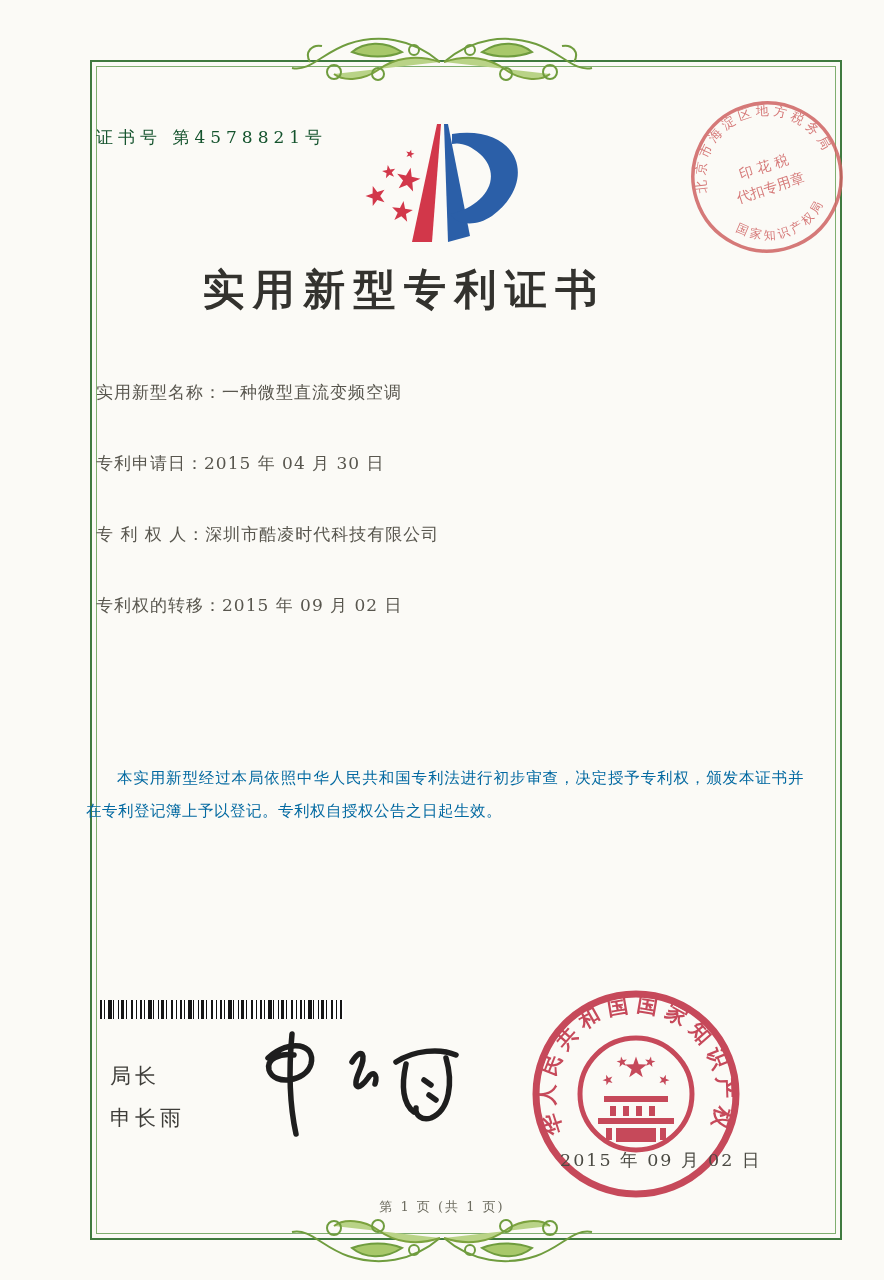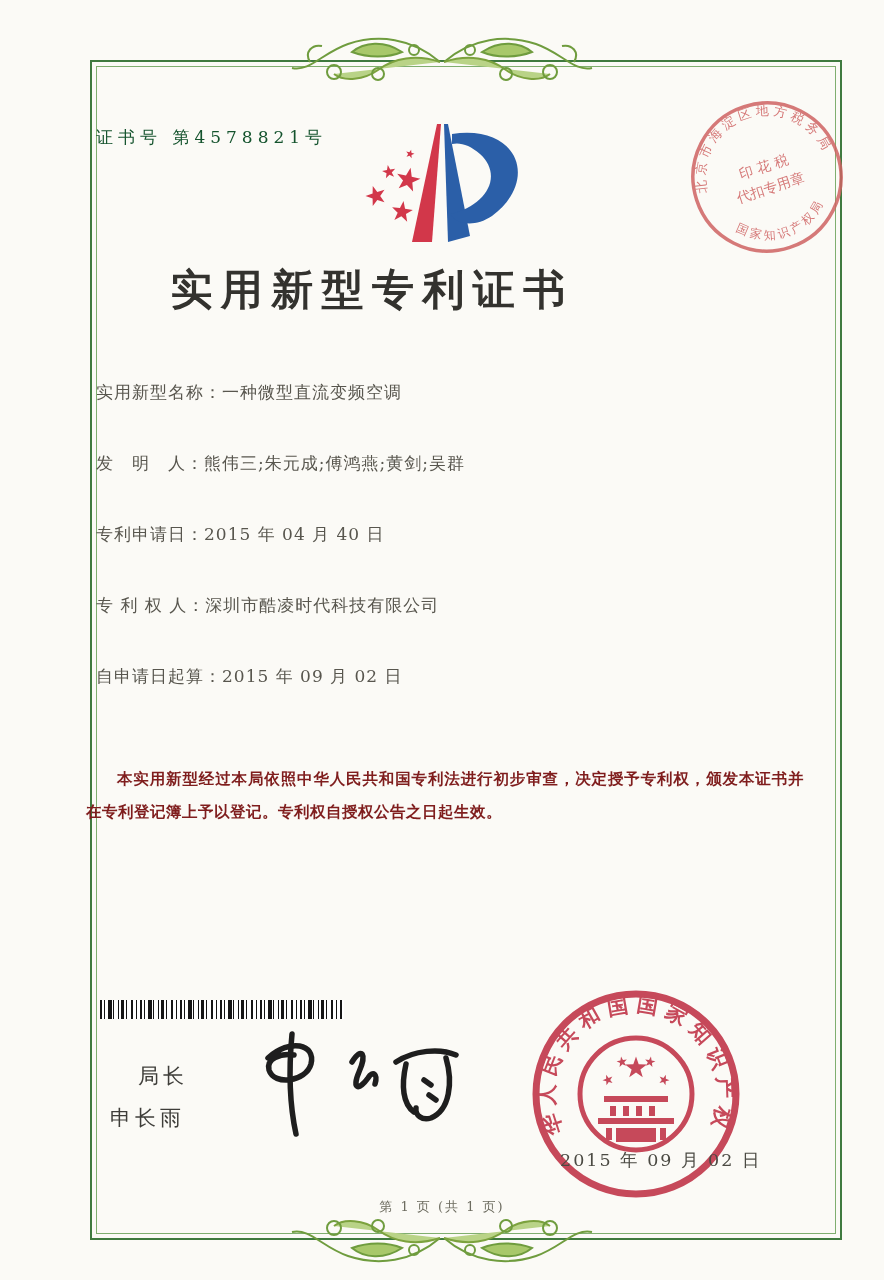--- a/index.html
+++ b/index.html
@@ -8,35 +8,35 @@
   
   .frame{position:absolute;left:90px;top:60px;width:752px;height:1180px;
          border:2px solid #3f7a3f;box-sizing:border-box;}
   .frame-inner{position:absolute;left:4px;top:4px;right:4px;bottom:4px;border:1px solid #7fae6f;}
   .ornament{position:absolute;left:282px;width:320px;height:64px;}
   .ornament.top{top:28px;}
   .ornament.bottom{top:1208px;transform:scaleY(-1);}
   .certno{position:absolute;left:96px;top:126px;font-size:17px;letter-spacing:5px;color:#14532d;}
   .logo{position:absolute;left:340px;top:118px;}
   .title{position:absolute;left:0;top:262px;width:744px;text-align:center;
-         font-size:42px;font-weight:700;letter-spacing:0.2em;color:#33322e;}
+         font-size:42px;font-weight:700;letter-spacing:0.2em;color:#33322e;padding-left:32px;}
   .fields{position:absolute;left:96px;top:380px;display:flex;flex-direction:column;gap:47px;
           font-size:17px;line-height:24px;color:#58564e;letter-spacing:1px;}
   .field-row{white-space:nowrap;}
   .paras{position:absolute;left:86px;top:762px;width:718px;font-size:15.5px;line-height:33px;
-         color:#7f1d1d;text-align:justify;font-weight:bold;}
+         color:#0369a1;text-align:justify;}
   .paras p{margin:0;text-indent:2em;letter-spacing:0.5px;}
   .barcode{position:absolute;left:100px;top:1000px;width:244px;height:19px;
      background:repeating-linear-gradient(90deg,
        #151515 0 2px,#fff 2px 4px,#151515 4px 5px,#fff 5px 8px,
        #151515 8px 12px,#fff 12px 13px,#151515 13px 14px,#fff 14px 18px,
        #151515 18px 19px,#fff 19px 21px,#151515 21px 24px,#fff 24px 26px,
        #151515 26px 27px,#fff 27px 31px,#151515 31px 33px,#fff 33px 36px,
        #151515 36px 37px,#fff 37px 40px);}
-  .director-title{position:absolute;left:110px;top:1062px;font-size:21px;color:#3e3d39;letter-spacing:4px;margin-left:28px;}
+  .director-title{position:absolute;left:110px;top:1062px;font-size:21px;color:#3e3d39;letter-spacing:4px;}
   .director-name{position:absolute;left:110px;top:1104px;font-size:21px;color:#3e3d39;letter-spacing:4px;}
   .signature{position:absolute;left:238px;top:1022px;}
   .main-seal{position:absolute;left:528px;top:986px;}
   .seal-date{position:absolute;left:560px;top:1148px;font-size:17.5px;color:#4b4a43;
              letter-spacing:2px;z-index:5;}
   .tax-seal{position:absolute;left:682px;top:92px;}
   .footer{position:absolute;left:0;top:1198px;width:884px;text-align:center;
           font-size:13px;color:#6d6c60;letter-spacing:2px;}
   svg text{font-family:"DejaVu Serif","Liberation Serif",serif;}
 </style>
@@ -117,24 +117,23 @@
       </text>
       <text x="0" y="-6" text-anchor="middle" font-size="14" fill="#cf6363">印 花 税</text>
       <text x="0" y="16" text-anchor="middle" font-size="14" fill="#cf6363">代扣专用章</text>
     </g>
   </svg>
 
   <div class="title">实用新型专利证书</div>
 
   <div class="fields">
     <div class="field-row"><span>实用新型名称：</span><span>一种微型直流变频空调</span></div>
-    <div class="field-row"><span>发　明　人：</span><span>熊伟三;朱元成;傅鸿燕;黄剑;吴群</span></div>
-    <div class="field-row"><span>专利申请日：</span><span>2015 年 04 月 40 日</span></div>
+    <div class="field-row"><span>专利申请日：</span><span>2015 年 04 月 30 日</span></div>
     <div class="field-row"><span>专 利 权 人：</span><span>深圳市酷凌时代科技有限公司</span></div>
-    <div class="field-row"><span>自申请日起算：</span><span>2015 年 09 月 02 日</span></div>
+    <div class="field-row"><span>专利权的转移：</span><span>2015 年 09 月 02 日</span></div>
   </div>
 
   <div class="paras">
     <p>本实用新型经过本局依照中华人民共和国专利法进行初步审查，决定授予专利权，颁发本证书并在专利登记簿上予以登记。专利权自授权公告之日起生效。</p>
   </div>
 
   <div class="barcode"></div>
 
   <div class="director-title">局长</div>
   <div class="director-name">申长雨</div>

